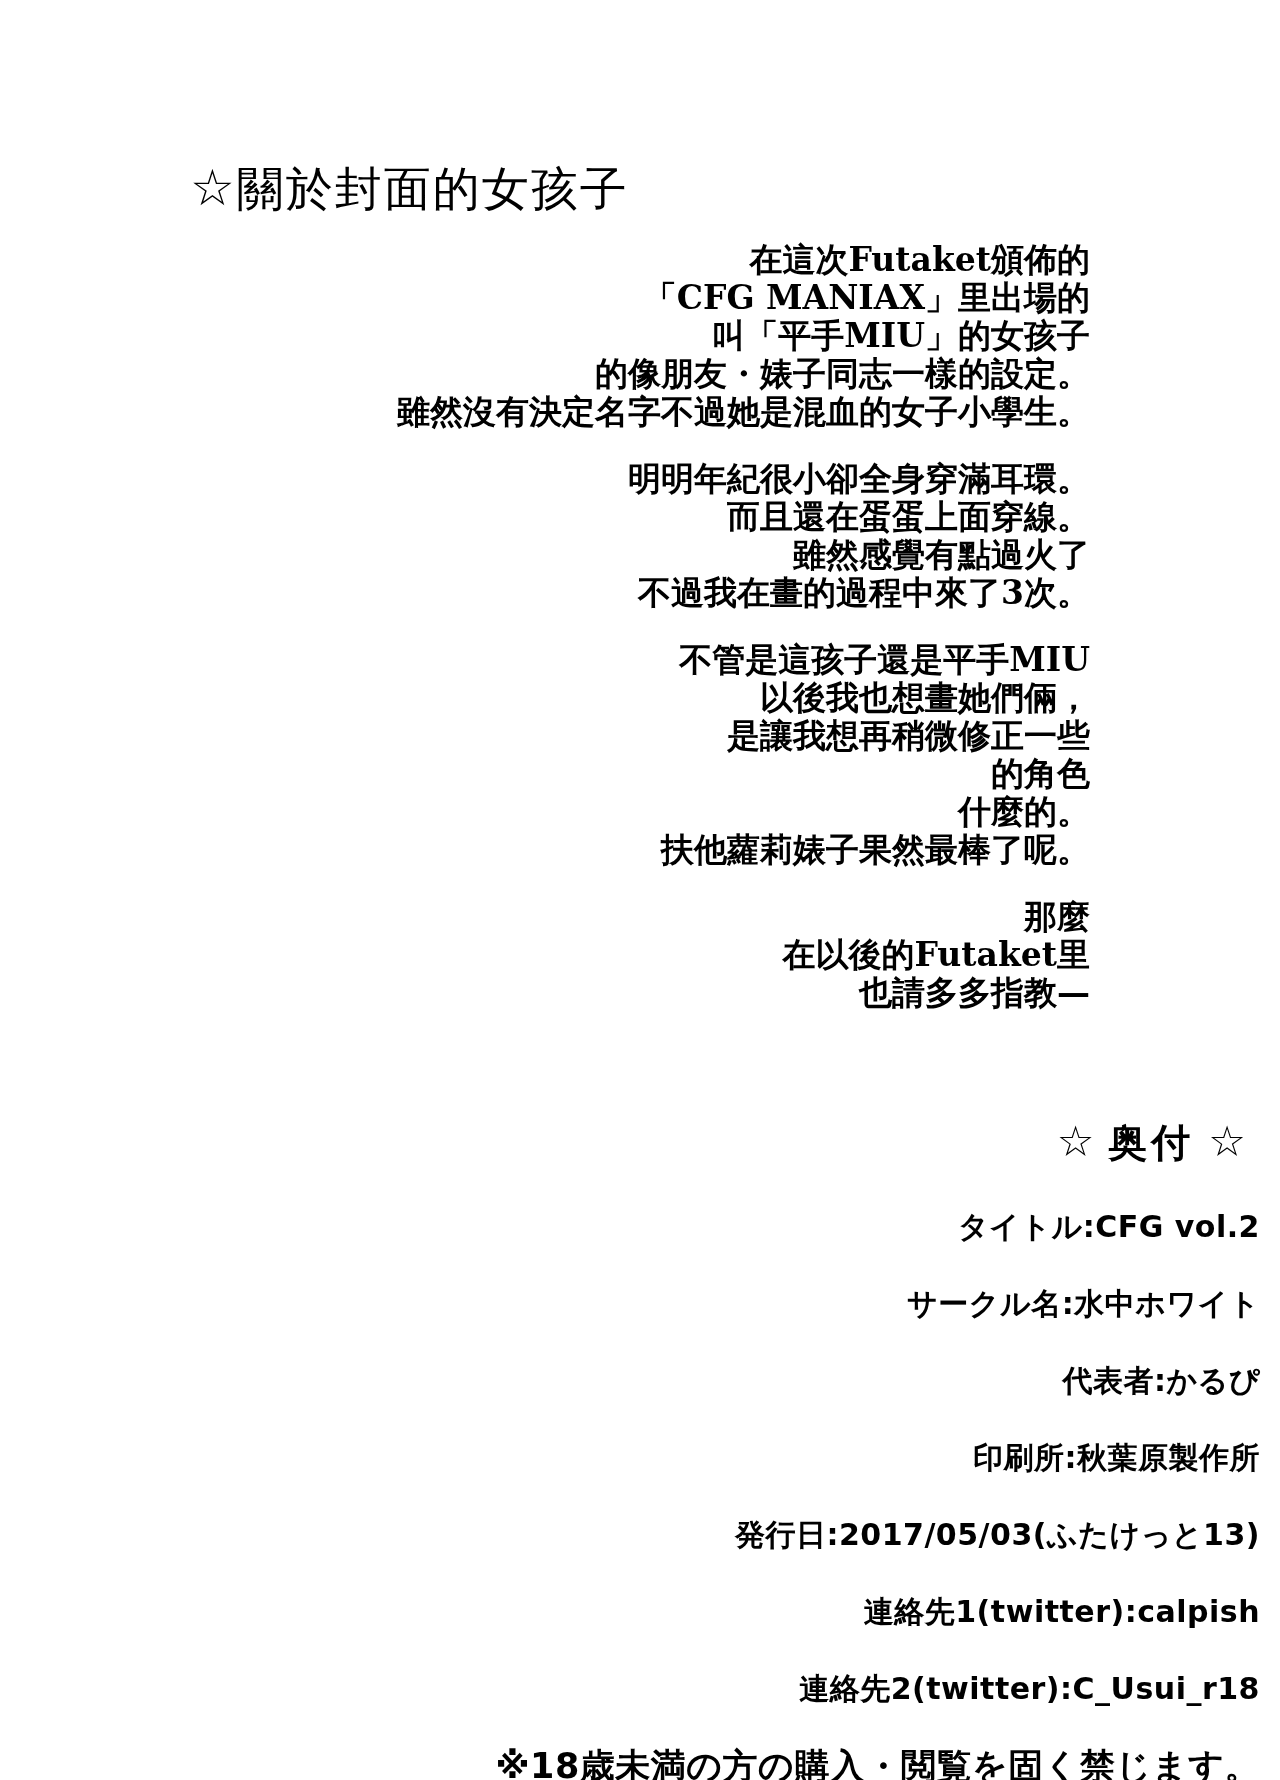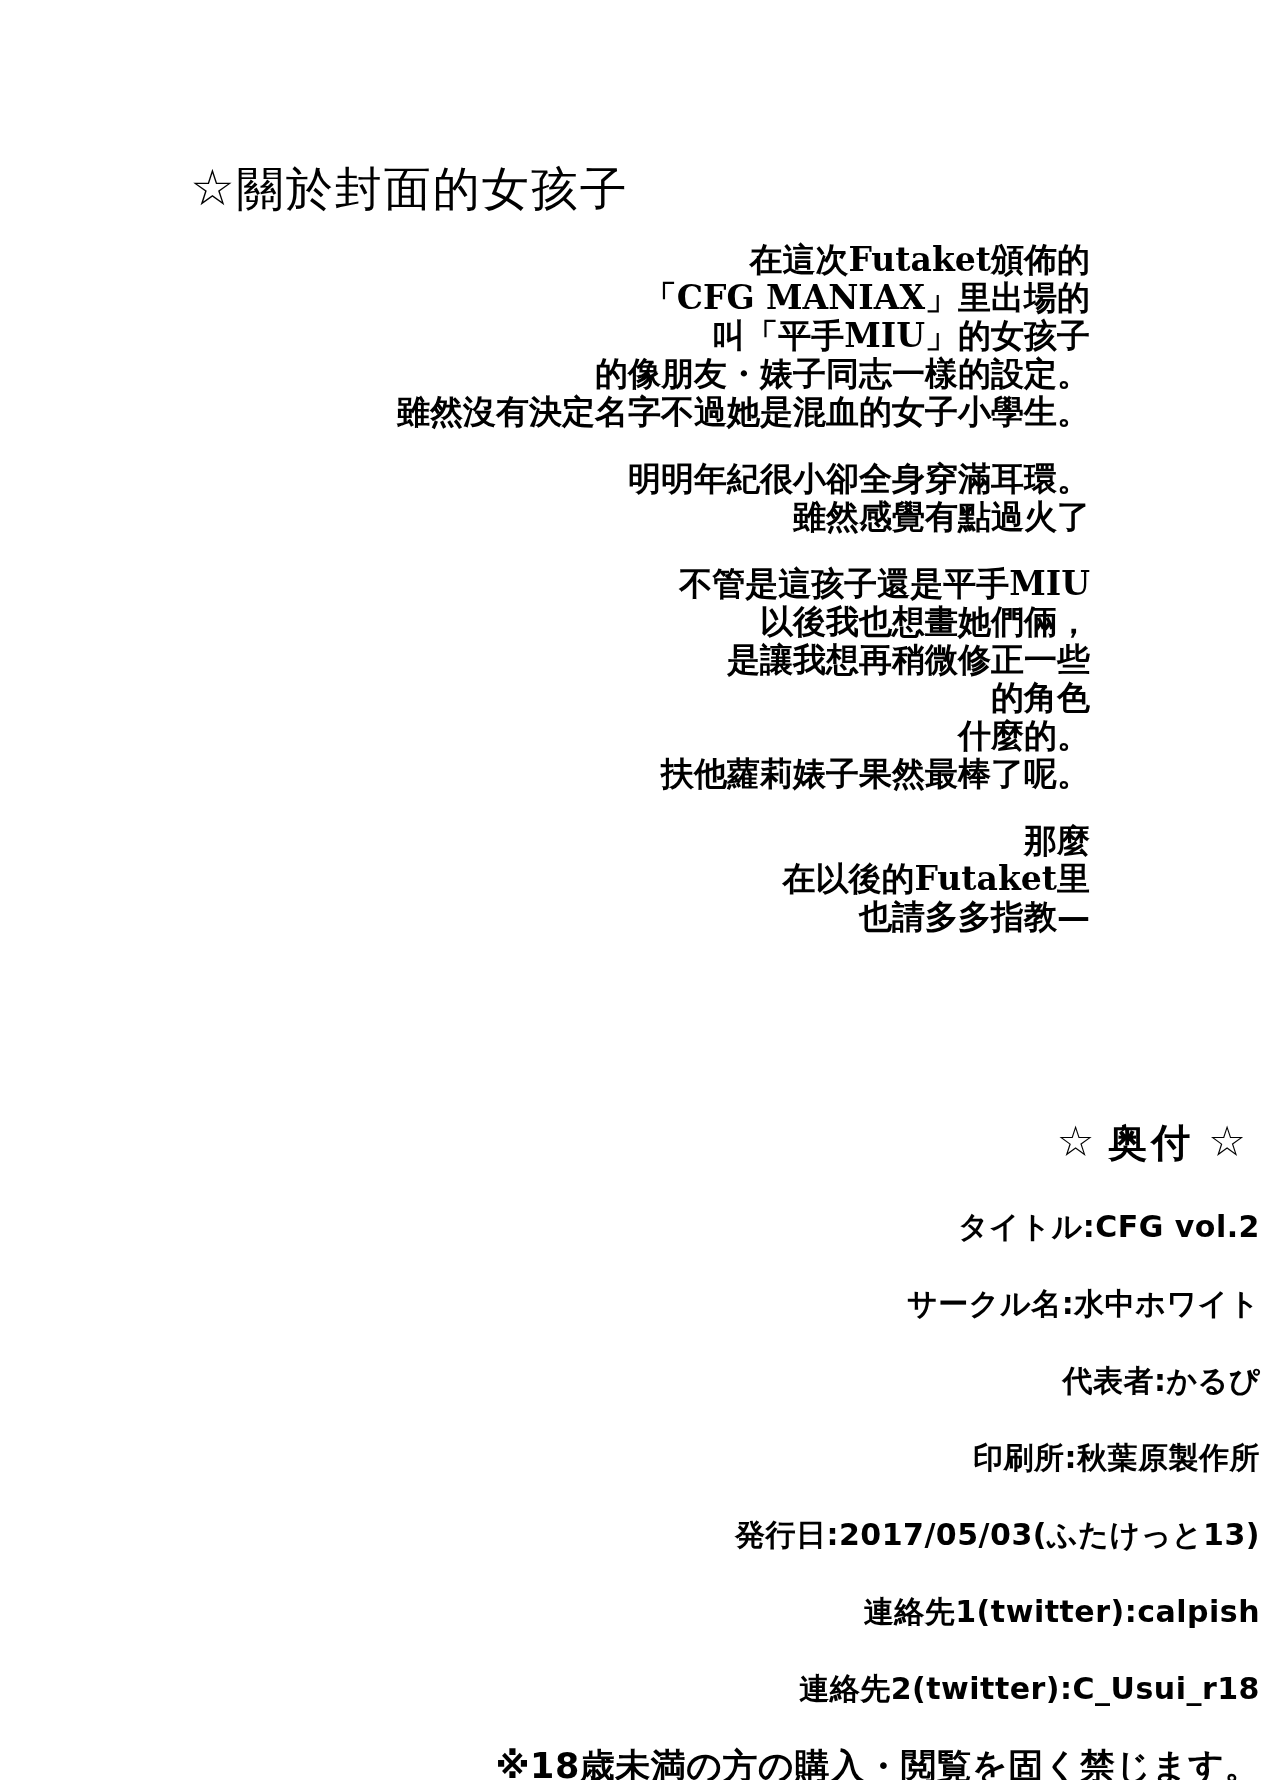--- a/index.html
+++ b/index.html
@@ -94,21 +94,23 @@
     <div class="para">
       <div class="line">在這次Futaket頒佈的</div>
       <div class="line">「CFG MANIAX」里出場的</div>
       <div class="line">叫「平手MIU」的女孩子</div>
       <div class="line">的像朋友・婊子同志一樣的設定。</div>
       <div class="line">雖然沒有決定名字不過她是混血的女子小學生。</div>
     </div>
 
     <div class="para">
       <div class="line">明明年紀很小卻全身穿滿耳環。</div>
+      <div class="line">而且還在蛋蛋上面穿線。</div>
       <div class="line">雖然感覺有點過火了</div>
+      <div class="line">不過我在畫的過程中來了3次。</div>
     </div>
 
     <div class="para">
       <div class="line">不管是這孩子還是平手MIU</div>
       <div class="line">以後我也想畫她們倆，</div>
       <div class="line">是讓我想再稍微修正一些</div>
       <div class="line">的角色</div>
       <div class="line">什麼的。</div>
       <div class="line">扶他蘿莉婊子果然最棒了呢。</div>
     </div>

